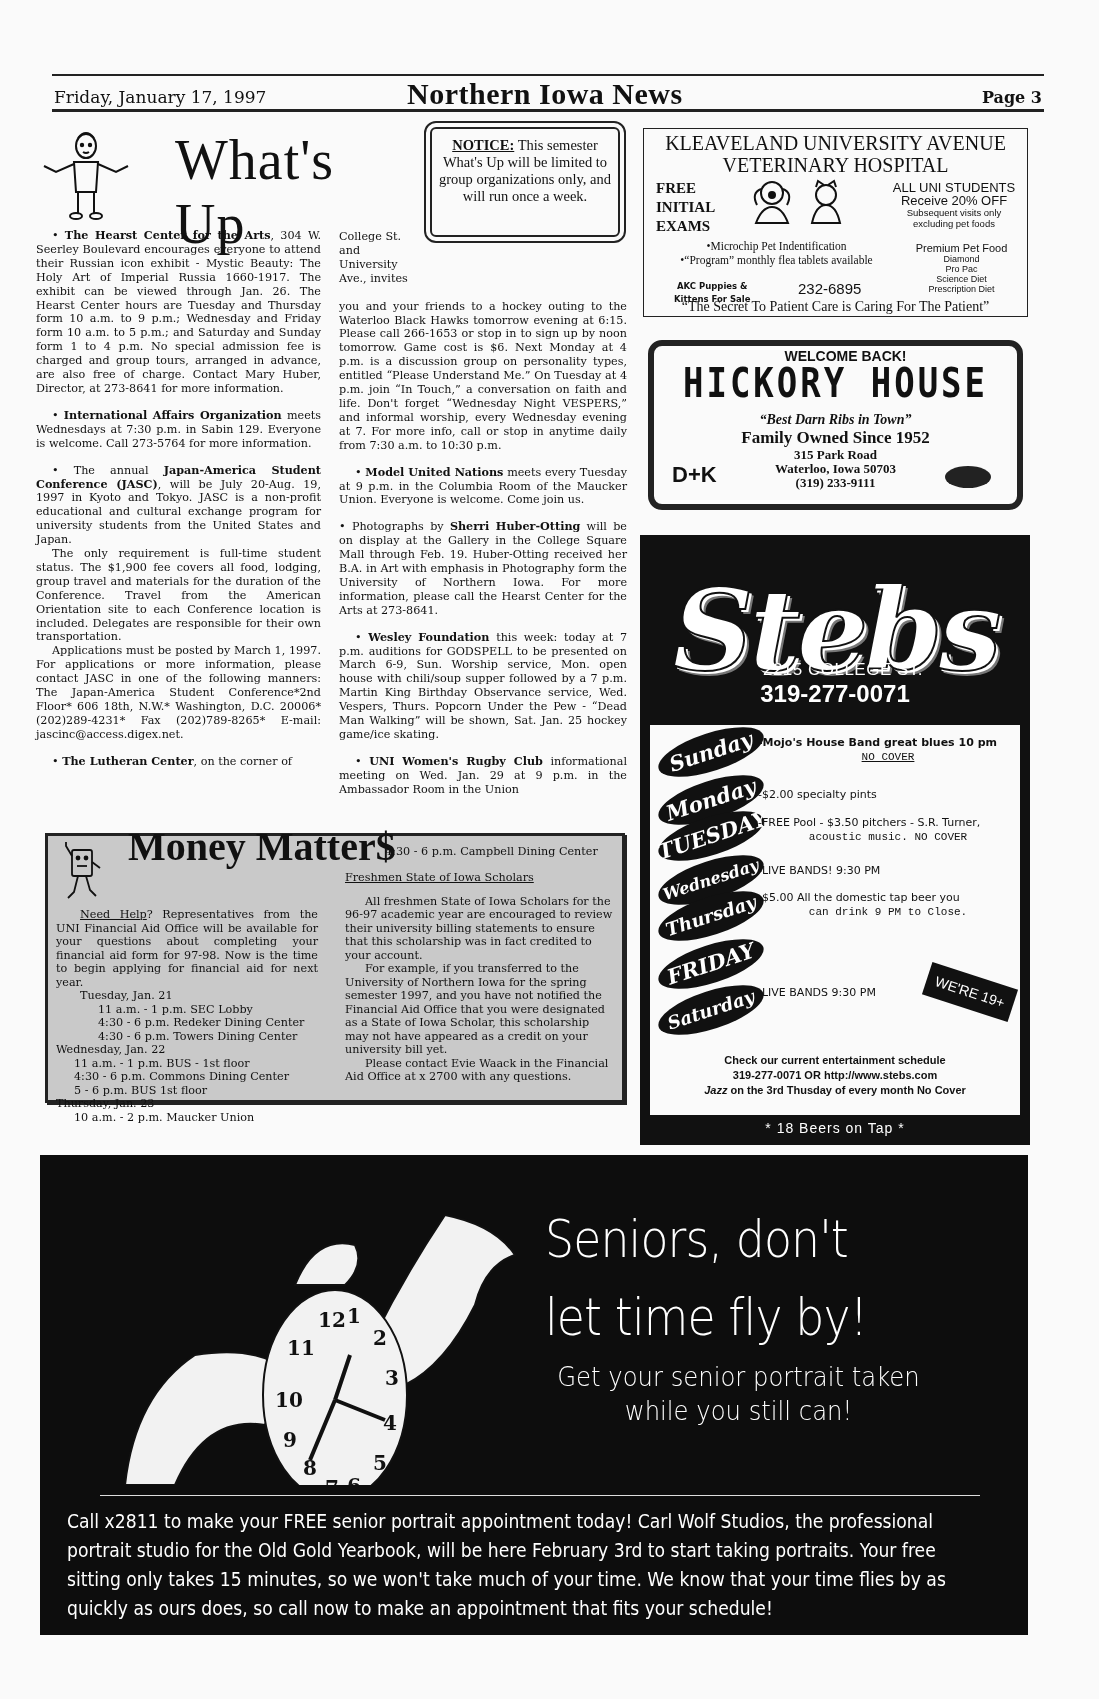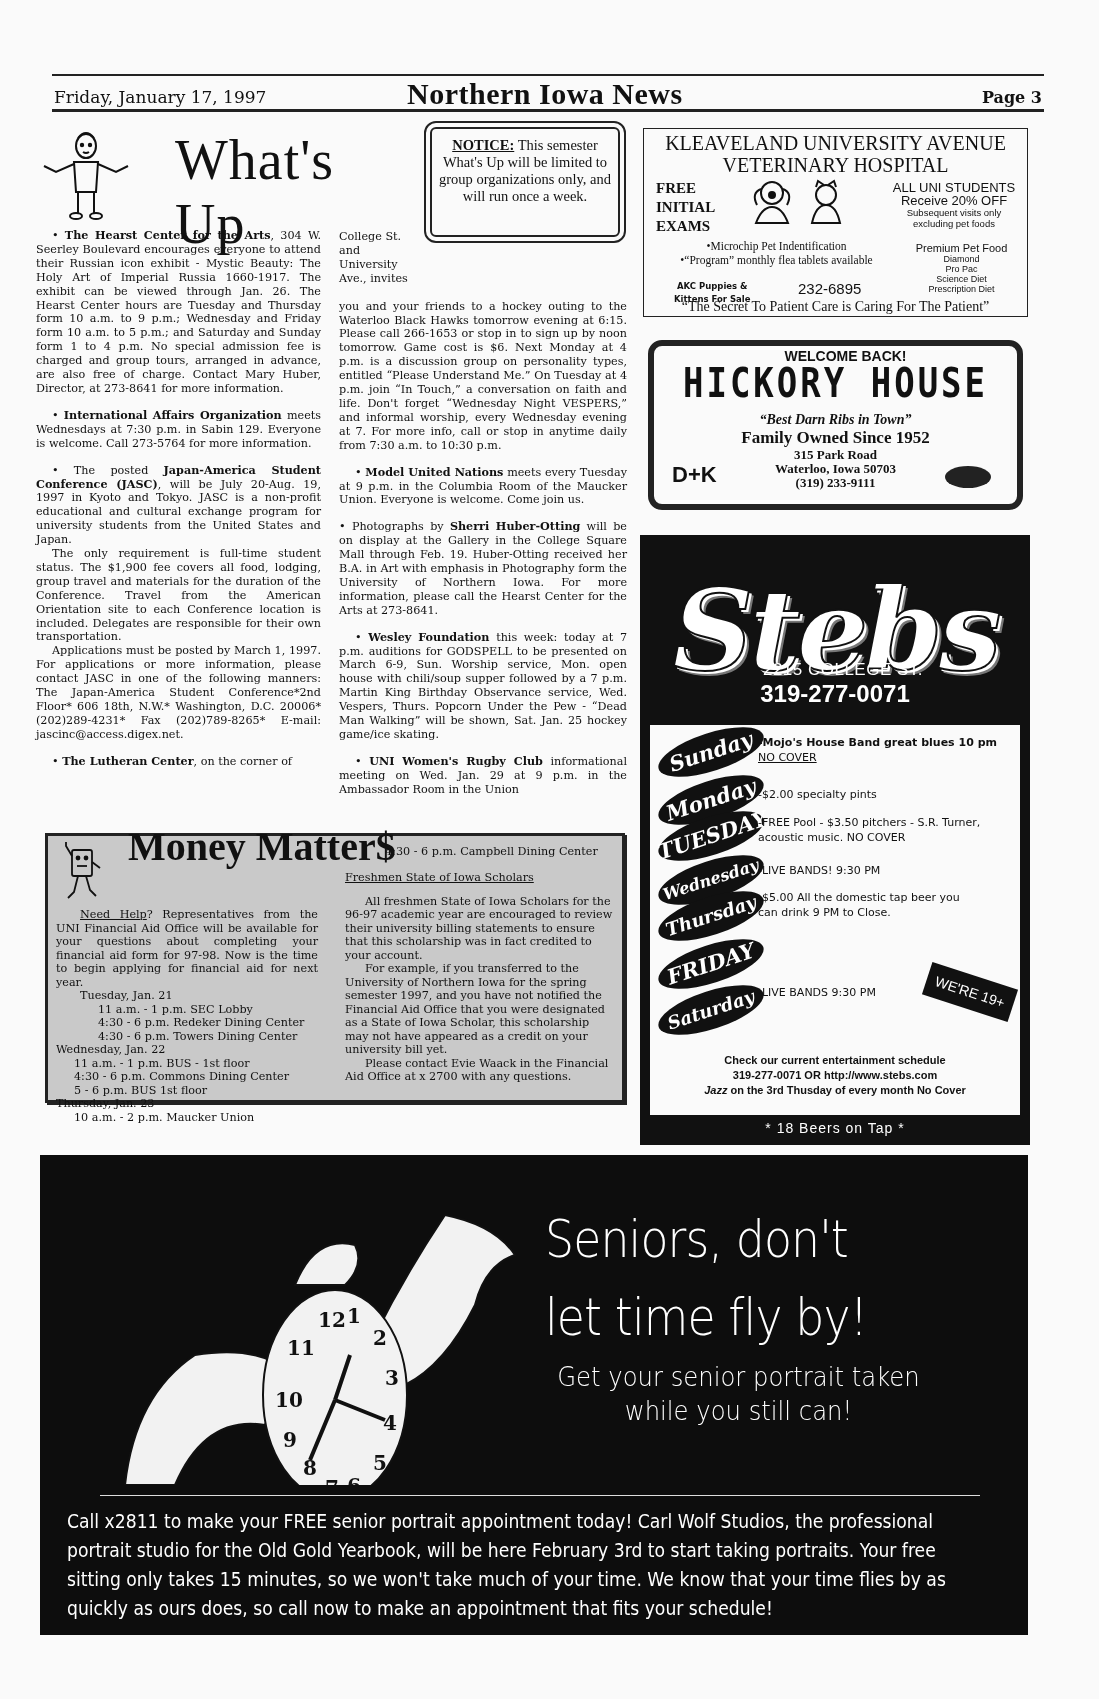--- a/index.html
+++ b/index.html
@@ -62,21 +62,21 @@
   .stebs { position: absolute; left: 640px; top: 535px; width: 390px; height: 610px; background: #111; color: #fff; }
   .stebs .logo { position: absolute; left: 10px; top: 15px; width: 370px; height: 170px; text-align: center;
     font-family: "DejaVu Serif", serif; font-size: 112px; font-style: italic; font-weight: bold; color: #fff;
     -webkit-text-stroke: 2px #111; text-shadow: 3px 3px 0 #fff, 5px 5px 0 #777; letter-spacing: -4px; line-height: 160px; }
   .stebs .addr { position: absolute; left: 0; top: 125px; width: 100%; text-align: center; font-family: "Liberation Sans", sans-serif; font-size: 17px; letter-spacing: 0.5px; font-weight: 300; margin-left: 8px; }
   .stebs .phone { position: absolute; left: 0; top: 145px; width: 100%; text-align: center; font-family: "Liberation Sans", sans-serif; font-size: 24px; font-weight: bold; }
   .stebs .panel { position: absolute; left: 10px; top: 190px; width: 370px; height: 390px; background: #fafafa; color: #111; }
   .day { position: absolute; left: 6px; width: 110px; height: 38px; border-radius: 50%; background: #111; color: #fff;
     transform: rotate(-18deg); font-family: "DejaVu Serif", serif; font-weight: bold; font-size: 21px; text-align: center; line-height: 38px; font-style: italic; }
   .event { position: absolute; left: 108px; width: 260px; font-family: "DejaVu Sans", sans-serif; font-size: 11px; line-height: 15px; }
-  .event .c { display: block; text-align: left; }
+  .event .c { display: block; text-align: center; font-family: Liberation Mono, monospace; }
   .event b { font-weight: bold; }
   .nineteen { position: absolute; left: 275px; top: 250px; width: 90px; height: 34px; background: #111; color: #fff; transform: rotate(18deg);
     font-family: "Liberation Sans", sans-serif; font-size: 14px; text-align: center; line-height: 34px; }
   .stebs .check { position: absolute; left: 0; top: 328px; width: 100%; text-align: center; font-family: "Liberation Sans", sans-serif; font-weight: bold; font-size: 11px; line-height: 15px; }
   .stebs .beers { position: absolute; left: 0; top: 585px; width: 100%; text-align: center; font-family: "Liberation Sans", sans-serif; font-size: 14px; letter-spacing: 1px; }
 
   
   .money { position: absolute; left: 45px; top: 833px; width: 580px; height: 270px; background: #c9c9c9;
     border: 3px solid #222; box-shadow: 2px 2px 0 #222; font-family: "DejaVu Serif", serif; font-size: 11.2px; line-height: 13.5px; }
   .money .robot { position: absolute; left: 14px; top: 4px; width: 42px; height: 64px; }
@@ -125,21 +125,21 @@
 </section>
 
 <div class="notice">
   <u>NOTICE:</u>
   <span>This semester What's Up will be limited to group organizations only, and will run once a week.</span>
 </div>
 
 <div class="col col1">
   <p class="ind">• <b>The Hearst Center for the Arts</b><span>, 304 W. Seerley Boulevard encourages everyone to attend their Russian icon exhibit - Mystic Beauty: The Holy Art of Imperial Russia 1660-1917. The exhibit can be viewed through Jan. 26. The Hearst Center hours are Tuesday and Thursday form 10 a.m. to 9 p.m.; Wednesday and Friday form 10 a.m. to 5 p.m.; and Saturday and Sunday form 1 to 4 p.m. No special admission fee is charged and group tours, arranged in advance, are also free of charge. Contact Mary Huber, Director, at 273-8641 for more information.</span></p>
   <p class="ind">• <b>International Affairs Organization</b><span> meets Wednesdays at 7:30 p.m. in Sabin 129. Everyone is welcome. Call 273-5764 for more information.</span></p>
-  <p class="ind cont">• <span>The posted </span><b>Japan-America Student Conference (JASC)</b><span>, will be July 20-Aug. 19, 1997 in Kyoto and Tokyo. JASC is a non-profit educational and cultural exchange program for university students from the United States and Japan.</span></p>
+  <p class="ind cont">• <span>The annual </span><b>Japan-America Student Conference (JASC)</b><span>, will be July 20-Aug. 19, 1997 in Kyoto and Tokyo. JASC is a non-profit educational and cultural exchange program for university students from the United States and Japan.</span></p>
   <p class="cont">The only requirement is full-time student status. The $1,900 fee covers all food, lodging, group travel and materials for the duration of the Conference. Travel from the American Orientation site to each Conference location is included. Delegates are responsible for their own transportation.</p>
   <p class="cont" style="margin-bottom:13px">Applications must be posted by March 1, 1997. For applications or more information, please contact JASC in one of the following manners: The Japan-America Student Conference*2nd Floor* 606 18th, N.W.* Washington, D.C. 20006* (202)289-4231* Fax (202)789-8265* E-mail: jascinc@access.digex.net.</p>
   <p class="ind">• <b>The Lutheran Center</b><span>, on the corner of</span></p>
 </div>
 
 <div class="col col2">
   <p class="narrow" style="margin-bottom:14px">College St. and University Ave., invites</p>
   <p>you and your friends to a hockey outing to the Waterloo Black Hawks tomorrow evening at 6:15. Please call 266-1653 or stop in to sign up by noon tomorrow. Game cost is $6. Next Monday at 4 p.m. is a discussion group on personality types, entitled “Please Understand Me.” On Tuesday at 4 p.m. join “In Touch,” a conversation on faith and life. Don't forget “Wednesday Night VESPERS,” and informal worship, every Wednesday evening at 7. For more info, call or stop in anytime daily from 7:30 a.m. to 10:30 p.m.</p>
   <p class="ind">• <b>Model United Nations</b><span> meets every Tuesday at 9 p.m. in the Columbia Room of the Maucker Union. Everyone is welcome. Come join us.</span></p>
   <p>• <span>Photographs by </span><b>Sherri Huber-Otting</b><span> will be on display at the Gallery in the College Square Mall through Feb. 19. Huber-Otting received her B.A. in Art with emphasis in Photography form the University of Northern Iowa. For more information, please call the Hearst Center for the Arts at 273-8641.</span></p>

